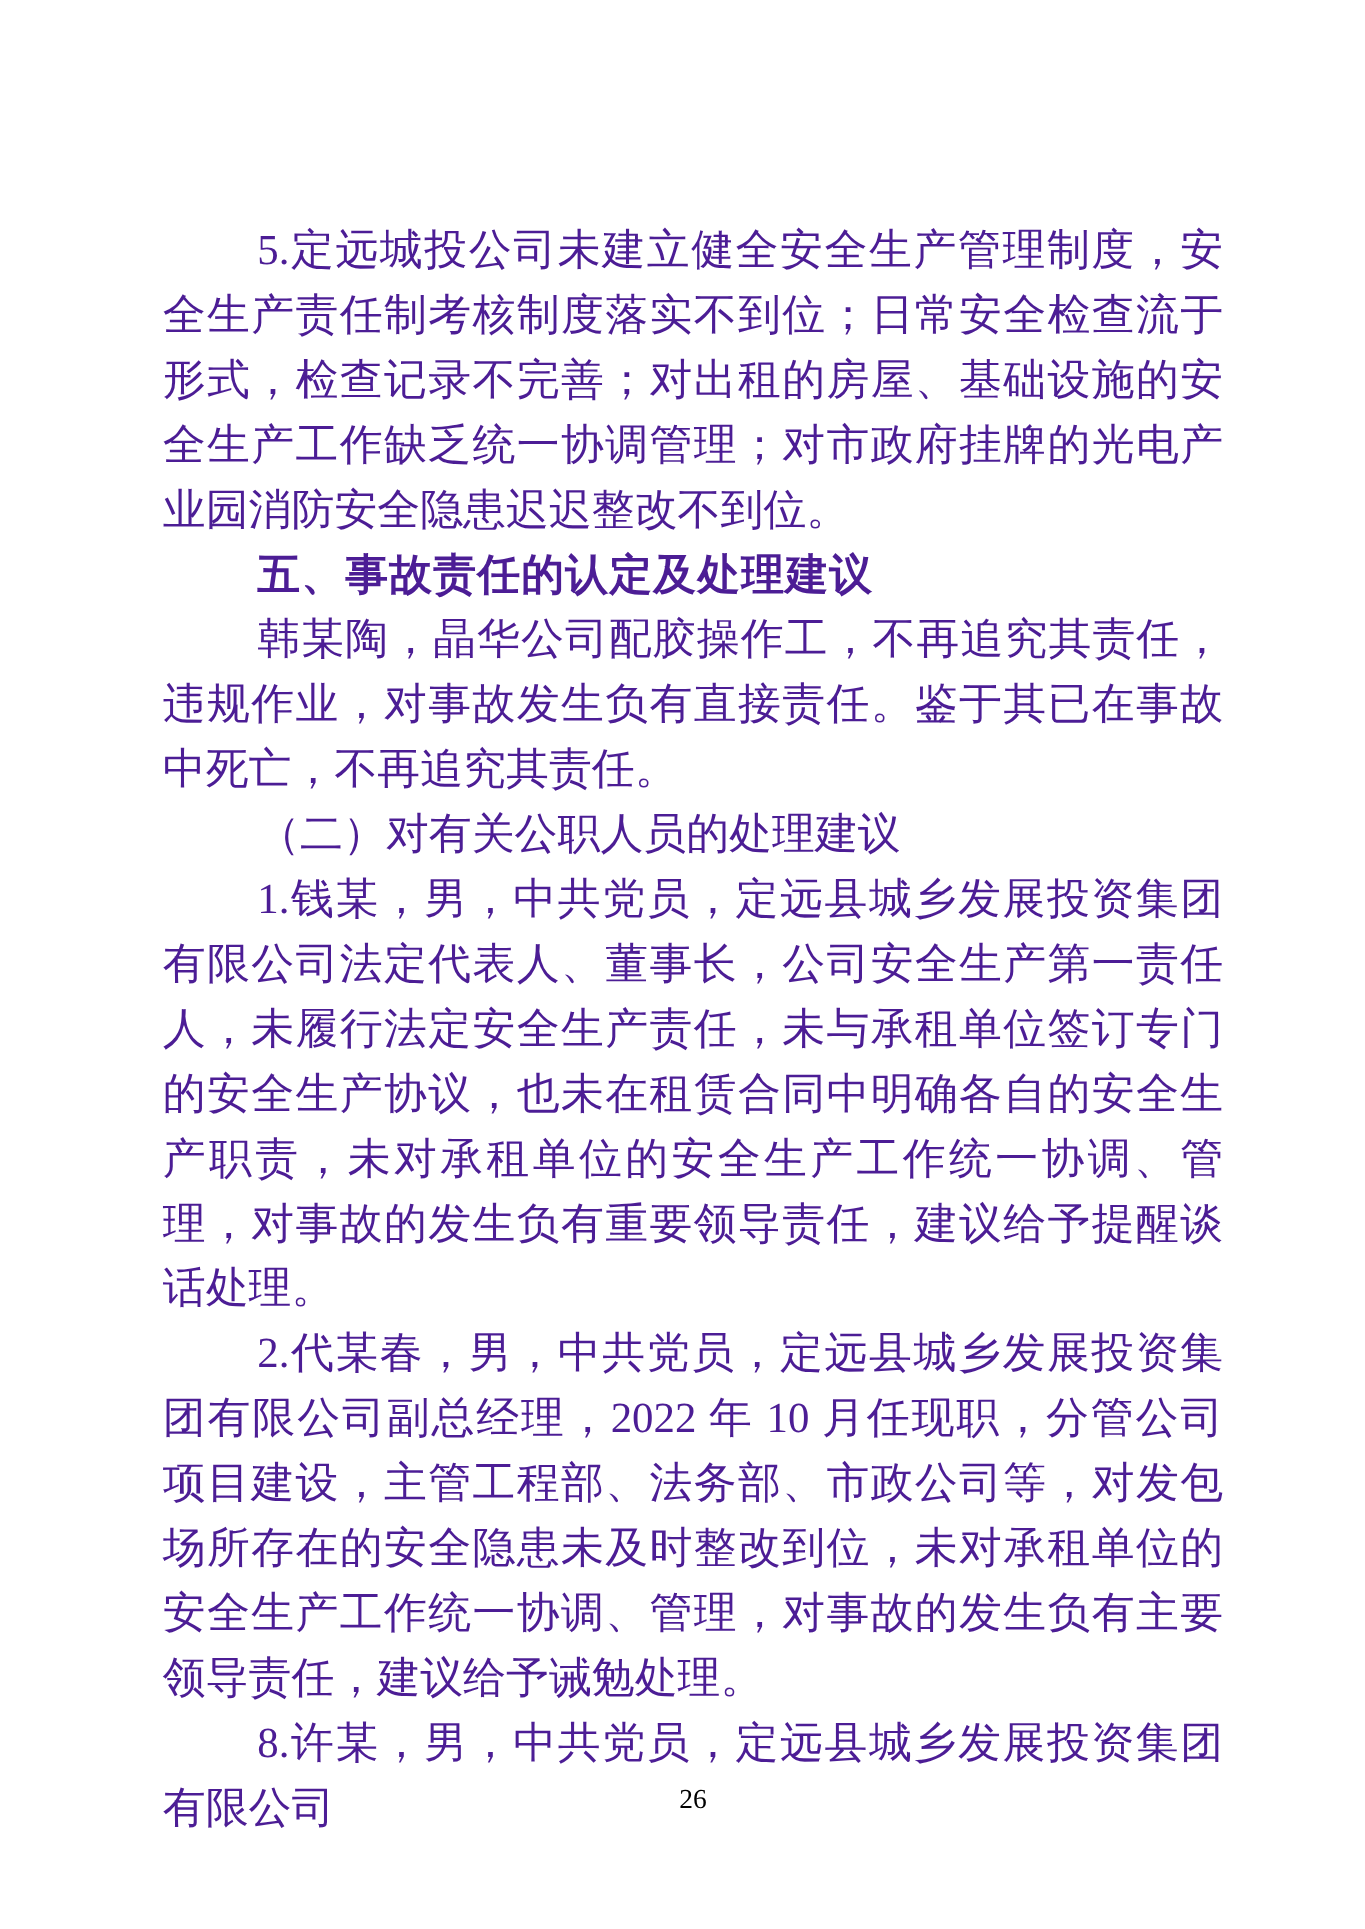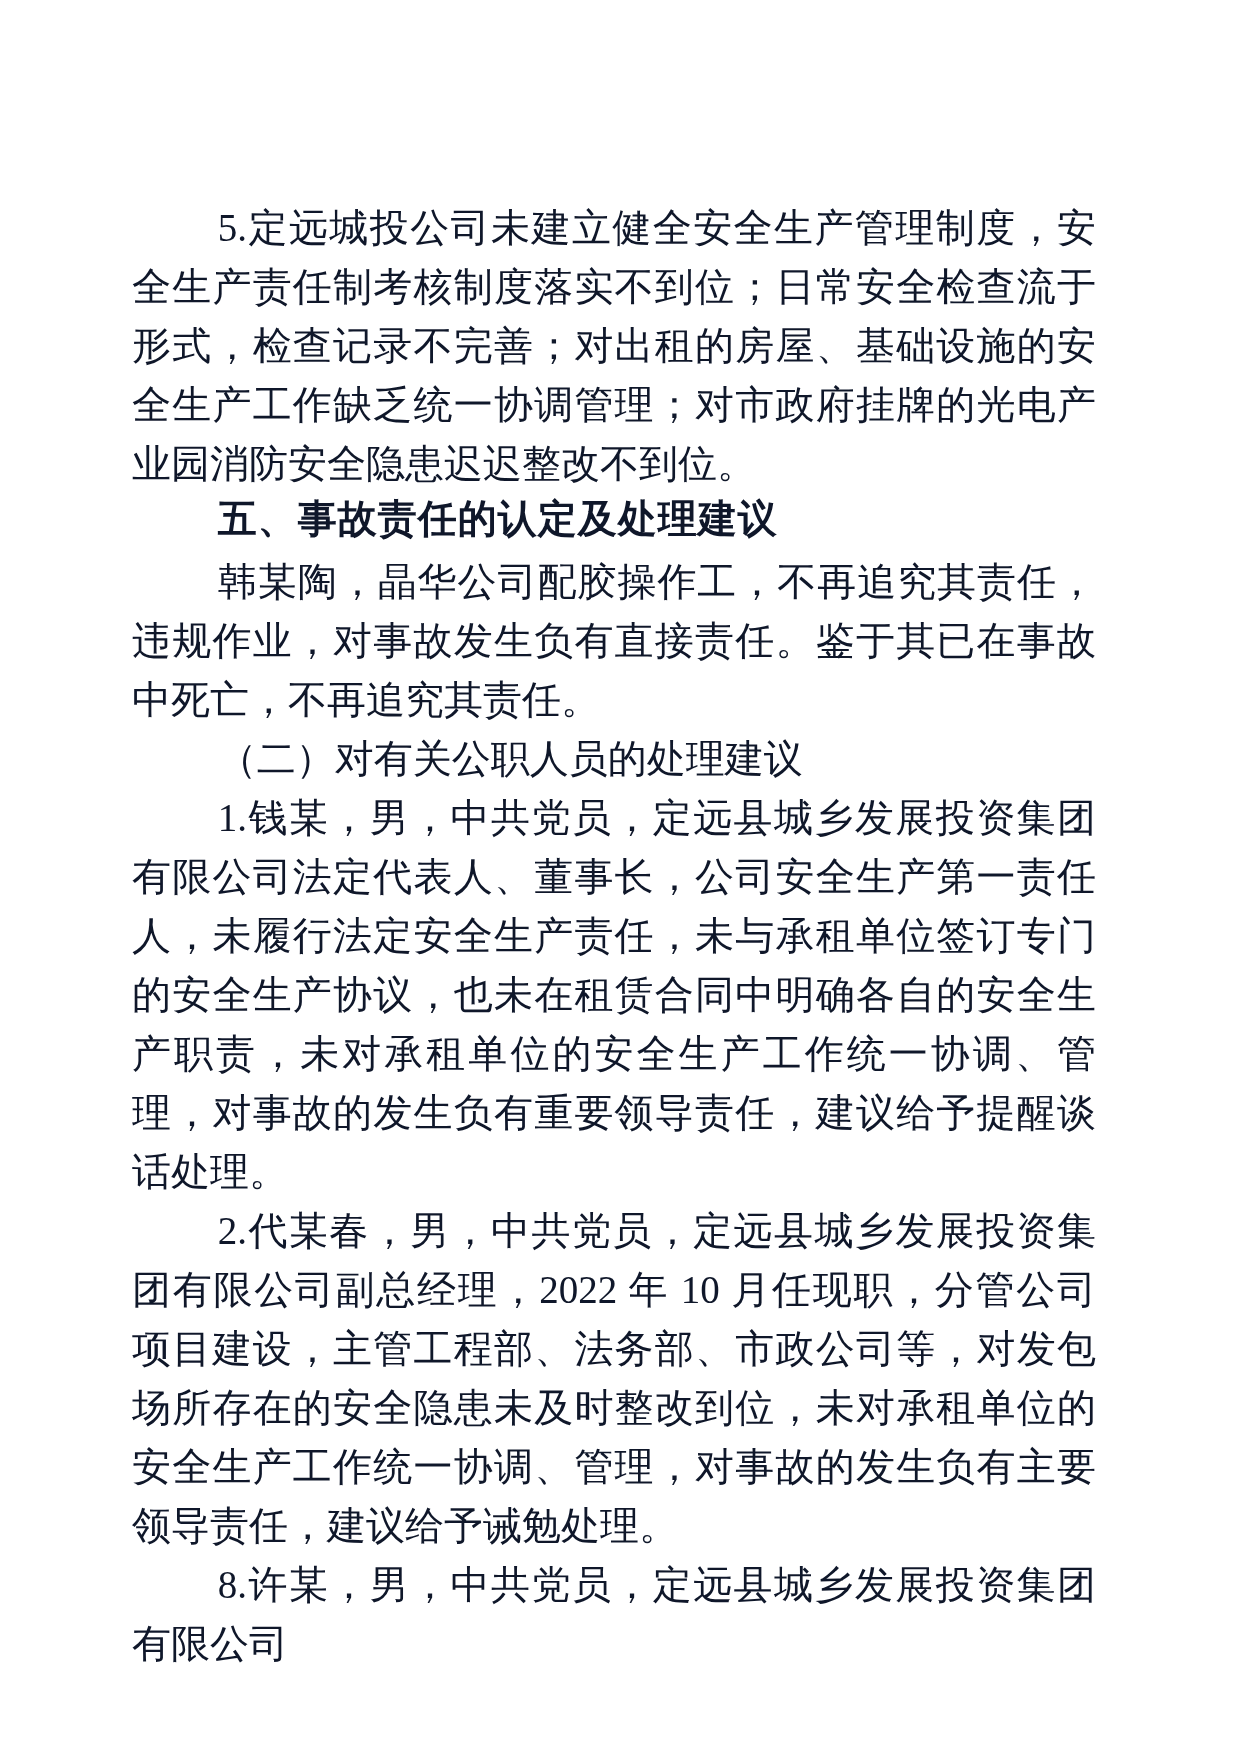--- a/index.html
+++ b/index.html
@@ -10,40 +10,40 @@
   .page {
     position: relative;
     width: 1241px;
     height: 1754px;
     background: #ffffff;
     overflow: hidden;
     color: #000000;
   }
   .content {
     position: absolute;
-    left: 132px;
+    left: 148px;
     top: 198px;
     width: 964px;
     font-family: "Liberation Serif", "DejaVu Serif", serif;
     font-size: 39px;
     line-height: 59px;
-    color: #0f172a;
+    color: #4c1d95;
   }
   .para {
     margin: 0;
     text-indent: 2.2em;
     text-align: justify;
     text-justify: inter-character;
     text-align-last: left;
     word-break: break-all;
   }
   .heading {
     margin: 0;
     text-indent: 2.2em;
-    font-family: Liberation Mono, monospace;
+    font-family: Liberation Sans, sans-serif;
     font-weight: 700;
     font-size: 39px;
     line-height: 59px;
     letter-spacing: 1px;
   }
   .footer {
     position: absolute;
     left: 148px;
     width: 964px;
     top: 1622px;
@@ -60,13 +60,14 @@
 <div class="page">
   <div class="content">
     <p class="para">5.定远城投公司未建立健全安全生产管理制度，安全生产责任制考核制度落实不到位；日常安全检查流于形式，检查记录不完善；对出租的房屋、基础设施的安全生产工作缺乏统一协调管理；对市政府挂牌的光电产业园消防安全隐患迟迟整改不到位。</p>
     <p class="heading">五、事故责任的认定及处理建议</p>
     <p class="para">韩某陶，晶华公司配胶操作工，不再追究其责任，违规作业，对事故发生负有直接责任。鉴于其已在事故中死亡，不再追究其责任。</p>
     <p class="para">（二）对有关公职人员的处理建议</p>
     <p class="para">1.钱某，男，中共党员，定远县城乡发展投资集团有限公司法定代表人、董事长，公司安全生产第一责任人，未履行法定安全生产责任，未与承租单位签订专门的安全生产协议，也未在租赁合同中明确各自的安全生产职责，未对承租单位的安全生产工作统一协调、管理，对事故的发生负有重要领导责任，建议给予提醒谈话处理。</p>
     <p class="para">2.代某春，男，中共党员，定远县城乡发展投资集团有限公司副总经理，2022 年 10 月任现职，分管公司项目建设，主管工程部、法务部、市政公司等，对发包场所存在的安全隐患未及时整改到位，未对承租单位的安全生产工作统一协调、管理，对事故的发生负有主要领导责任，建议给予诫勉处理。</p>
     <p class="para">8.许某，男，中共党员，定远县城乡发展投资集团有限公司</p>
   </div>
+  <div class="footer">26</div>
 </div>
 
 </body></html>

